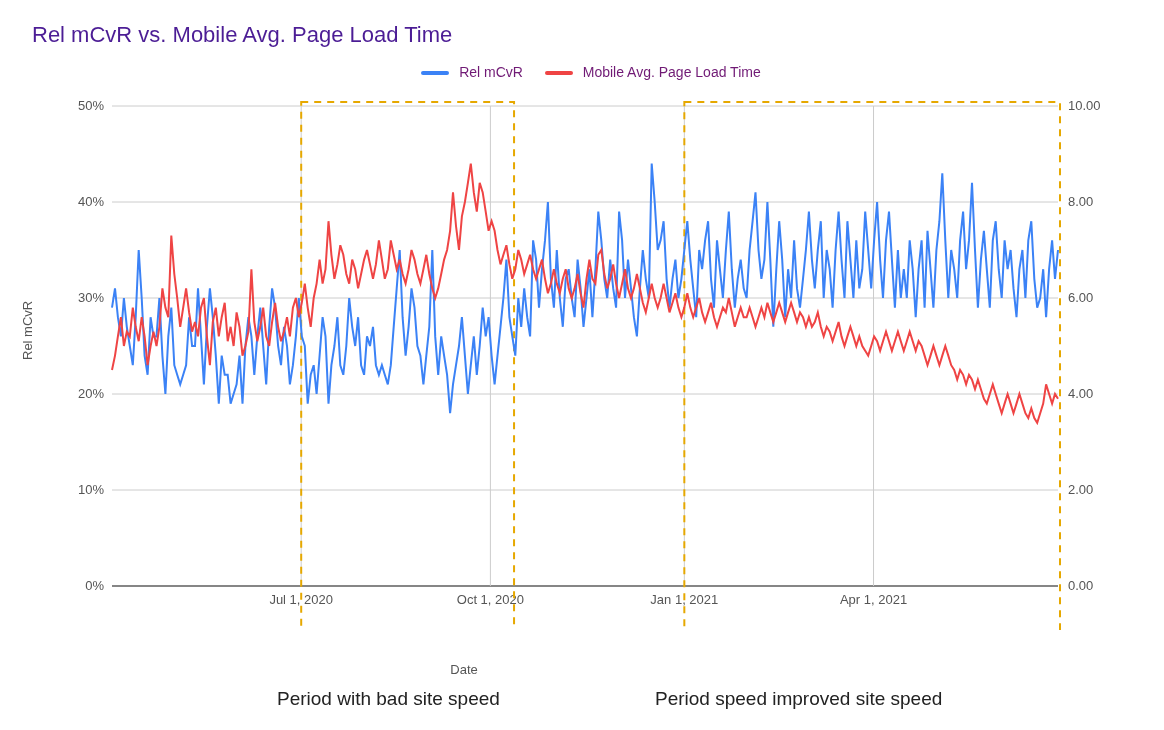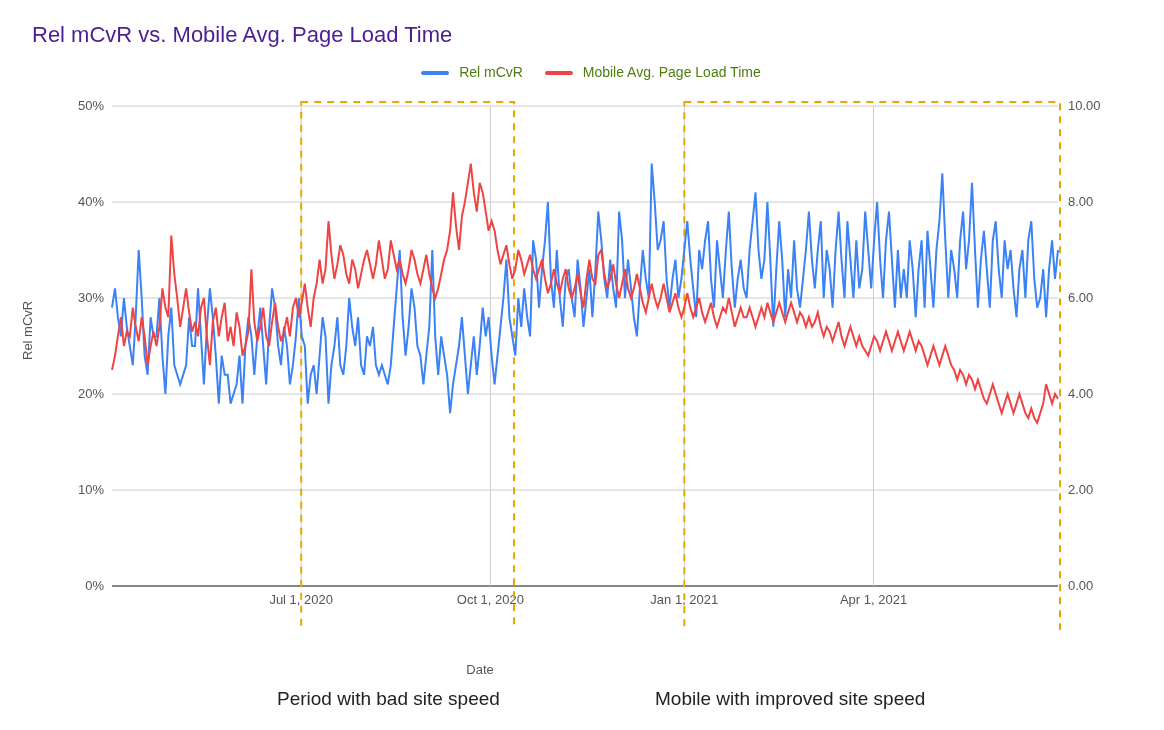--- a/index.html
+++ b/index.html
@@ -18,21 +18,21 @@
     font-size: 22px;
     color: #4c1d95;
   }
   .legend {
     position: absolute;
     top: 64px;
     left: 0;
     width: 1164px;
     text-align: center;
     font-size: 14px;
-    color: #4d7c0f;
+    color: #701a75;
   }
   .legend .swatch {
     display: inline-block;
     width: 28px;
     height: 4px;
     vertical-align: middle;
     margin: 0 6px 0 18px;
     border-radius: 2px;
   }
   .legend .s-blue { background: #3b82f6; }
@@ -54,21 +54,21 @@
     position: absolute;
     left: 20px;
     top: 360px;
     transform: rotate(-90deg);
     transform-origin: left top;
     font-size: 13px;
     color: #555;
   }
   .x-label {
     position: absolute;
-    left: 16px;
+    left: 0;
     width: 928px;
     top: 662px;
     text-align: center;
     font-size: 13px;
     color: #555;
   }
   .tick-text { font-size: 13px; fill: #555; }
   .grid-line { stroke: #ccc; stroke-width: 1; }
   .axis-line { stroke: #666; stroke-width: 1.5; }
   .series-blue { stroke: #3b82f6; stroke-width: 2; fill: none; }
@@ -142,14 +142,14 @@
       <text x="813.5300000000001" y="504" text-anchor="middle" class="tick-text">Apr 1, 2021</text>
       <rect x="241.20000000000002" y="2" width="212.85" height="530" class="highlight-box"></rect>
       <rect x="624.3299999999999" y="2" width="375.6700000000001" height="530" class="highlight-box"></rect>
       <path d="M52.0 207.6 L55.0 188.4 L57.9 217.2 L60.9 236.4 L63.9 198.0 L66.8 226.8 L69.8 246.0 L72.8 265.2 L75.7 217.2 L78.7 150.0 L81.7 198.0 L84.6 255.6 L87.6 274.8 L90.6 217.2 L93.5 236.4 L96.5 236.4 L99.4 198.0 L102.4 255.6 L105.4 294.0 L108.3 236.4 L111.3 207.6 L114.3 265.2 L117.2 274.8 L120.2 284.4 L123.2 274.8 L126.1 265.2 L129.1 217.2 L132.1 246.0 L135.0 246.0 L138.0 188.4 L141.0 236.4 L143.9 284.4 L146.9 226.8 L149.9 188.4 L152.8 217.2 L155.8 255.6 L158.8 303.6 L161.7 255.6 L164.7 274.8 L167.7 274.8 L170.6 303.6 L173.6 294.0 L176.6 284.4 L179.5 255.6 L182.5 303.6 L185.4 246.0 L188.4 217.2 L191.4 236.4 L194.3 274.8 L197.3 236.4 L200.3 207.6 L203.2 246.0 L206.2 284.4 L209.2 226.8 L212.1 188.4 L215.1 207.6 L218.1 246.0 L221.0 265.2 L224.0 226.8 L227.0 246.0 L229.9 284.4 L232.9 265.2 L235.9 236.4 L238.8 198.0 L241.8 236.4 L244.8 246.0 L247.7 303.6 L250.7 274.8 L253.7 265.2 L256.6 294.0 L259.6 255.6 L262.6 217.2 L265.5 236.4 L268.5 303.6 L271.4 265.2 L274.4 246.0 L277.4 217.2 L280.3 265.2 L283.3 274.8 L286.3 246.0 L289.2 198.0 L292.2 226.8 L295.2 246.0 L298.1 217.2 L301.1 265.2 L304.1 274.8 L307.0 236.4 L310.0 246.0 L313.0 226.8 L315.9 265.2 L318.9 274.8 L321.9 265.2 L324.8 274.8 L327.8 284.4 L330.8 265.2 L333.7 226.8 L336.7 188.4 L339.7 150.0 L342.6 217.2 L345.6 255.6 L348.6 226.8 L351.5 188.4 L354.5 207.6 L357.4 246.0 L360.4 255.6 L363.4 284.4 L366.3 255.6 L369.3 226.8 L372.3 150.0 L375.2 236.4 L378.2 274.8 L381.2 236.4 L384.1 255.6 L387.1 274.8 L390.1 313.2 L393.0 284.4 L396.0 265.2 L399.0 246.0 L401.9 217.2 L404.9 255.6 L407.9 294.0 L410.8 265.2 L413.8 236.4 L416.8 274.8 L419.7 246.0 L422.7 207.6 L425.7 236.4 L428.6 217.2 L431.6 255.6 L434.6 284.4 L437.5 255.6 L440.5 226.8 L443.4 198.0 L446.4 159.6 L449.4 217.2 L452.3 236.4 L455.3 255.6 L458.3 198.0 L461.2 226.8 L464.2 188.4 L467.2 217.2 L470.1 236.4 L473.1 140.4 L476.1 159.6 L479.0 207.6 L482.0 169.2 L485.0 140.4 L487.9 102.0 L490.9 178.8 L493.9 207.6 L496.8 150.0 L499.8 198.0 L502.8 226.8 L505.7 178.8 L508.7 169.2 L511.7 198.0 L514.6 217.2 L517.6 159.6 L520.6 188.4 L523.5 226.8 L526.5 198.0 L529.4 169.2 L532.4 217.2 L535.4 169.2 L538.3 111.6 L541.3 140.4 L544.3 178.8 L547.2 198.0 L550.2 159.6 L553.2 188.4 L556.1 207.6 L559.1 111.6 L562.1 140.4 L565.0 198.0 L568.0 159.6 L571.0 188.4 L573.9 217.2 L576.9 236.4 L579.9 188.4 L582.8 150.0 L585.8 178.8 L588.8 198.0 L591.7 63.6 L594.7 102.0 L597.7 150.0 L600.6 140.4 L603.6 121.2 L606.6 178.8 L609.5 207.6 L612.5 178.8 L615.4 159.6 L618.4 198.0 L621.4 178.8 L624.3 150.0 L627.3 121.2 L630.3 159.6 L633.2 188.4 L636.2 217.2 L639.2 150.0 L642.1 169.2 L645.1 140.4 L648.1 121.2 L651.0 178.8 L654.0 207.6 L657.0 140.4 L659.9 169.2 L662.9 198.0 L665.9 150.0 L668.8 111.6 L671.8 169.2 L674.8 207.6 L677.7 178.8 L680.7 159.6 L683.7 188.4 L686.6 198.0 L689.6 150.0 L692.6 121.2 L695.5 92.4 L698.5 150.0 L701.4 178.8 L704.4 159.6 L707.4 102.0 L710.3 159.6 L713.3 226.8 L716.3 169.2 L719.2 121.2 L722.2 159.6 L725.2 217.2 L728.1 169.2 L731.1 198.0 L734.1 140.4 L737.0 188.4 L740.0 207.6 L743.0 178.8 L745.9 150.0 L748.9 111.6 L751.9 159.6 L754.8 188.4 L757.8 150.0 L760.8 121.2 L763.7 198.0 L766.7 150.0 L769.7 169.2 L772.6 207.6 L775.6 150.0 L778.6 111.6 L781.5 159.6 L784.5 198.0 L787.4 121.2 L790.4 159.6 L793.4 198.0 L796.3 140.4 L799.3 188.4 L802.3 169.2 L805.2 111.6 L808.2 150.0 L811.2 188.4 L814.1 140.4 L817.1 102.0 L820.1 159.6 L823.0 198.0 L826.0 140.4 L829.0 111.6 L831.9 159.6 L834.9 207.6 L837.9 150.0 L840.8 198.0 L843.8 169.2 L846.8 198.0 L849.7 140.4 L852.7 169.2 L855.7 217.2 L858.6 169.2 L861.6 140.4 L864.6 207.6 L867.5 130.8 L870.5 169.2 L873.4 207.6 L876.4 150.0 L879.4 121.2 L882.3 73.2 L885.3 140.4 L888.3 198.0 L891.2 150.0 L894.2 169.2 L897.2 198.0 L900.1 140.4 L903.1 111.6 L906.1 169.2 L909.0 140.4 L912.0 82.8 L915.0 150.0 L917.9 207.6 L920.9 159.6 L923.9 130.8 L926.8 169.2 L929.8 207.6 L932.8 140.4 L935.7 121.2 L938.7 169.2 L941.7 198.0 L944.6 140.4 L947.6 169.2 L950.6 150.0 L953.5 188.4 L956.5 217.2 L959.4 169.2 L962.4 150.0 L965.4 198.0 L968.3 140.4 L971.3 121.2 L974.3 178.8 L977.2 207.6 L980.2 198.0 L983.2 169.2 L986.1 217.2 L989.1 169.2 L992.1 140.4 L995.0 178.8 L998.0 150.0 " class="series-blue"></path>
       <path d="M52.0 270.0 L55.0 255.6 L57.9 236.4 L60.9 217.2 L63.9 246.0 L66.8 231.6 L69.8 236.4 L72.8 207.6 L75.7 226.8 L78.7 241.2 L81.7 217.2 L84.6 236.4 L87.6 265.2 L90.6 246.0 L93.5 231.6 L96.5 246.0 L99.4 226.8 L102.4 188.4 L105.4 207.6 L108.3 217.2 L111.3 135.6 L114.3 174.0 L117.2 198.0 L120.2 226.8 L123.2 207.6 L126.1 188.4 L129.1 212.4 L132.1 231.6 L135.0 222.0 L138.0 236.4 L141.0 207.6 L143.9 198.0 L146.9 236.4 L149.9 265.2 L152.8 222.0 L155.8 207.6 L158.8 236.4 L161.7 217.2 L164.7 202.8 L167.7 241.2 L170.6 226.8 L173.6 246.0 L176.6 212.4 L179.5 226.8 L182.5 255.6 L185.4 246.0 L188.4 231.6 L191.4 169.2 L194.3 222.0 L197.3 241.2 L200.3 226.8 L203.2 207.6 L206.2 236.4 L209.2 246.0 L212.1 222.0 L215.1 202.8 L218.1 226.8 L221.0 241.2 L224.0 231.6 L227.0 217.2 L229.9 236.4 L232.9 207.6 L235.9 198.0 L238.8 217.2 L241.8 202.8 L244.8 183.6 L247.7 207.6 L250.7 226.8 L253.7 198.0 L256.6 183.6 L259.6 159.6 L262.6 183.6 L265.5 169.2 L268.5 121.2 L271.4 154.8 L274.4 178.8 L277.4 164.4 L280.3 145.2 L283.3 154.8 L286.3 174.0 L289.2 183.6 L292.2 159.6 L295.2 169.2 L298.1 188.4 L301.1 174.0 L304.1 159.6 L307.0 150.0 L310.0 164.4 L313.0 178.8 L315.9 164.4 L318.9 140.4 L321.9 159.6 L324.8 178.8 L327.8 169.2 L330.8 140.4 L333.7 154.8 L336.7 169.2 L339.7 159.6 L342.6 174.0 L345.6 183.6 L348.6 169.2 L351.5 150.0 L354.5 159.6 L357.4 174.0 L360.4 183.6 L363.4 169.2 L366.3 154.8 L369.3 174.0 L372.3 188.4 L375.2 198.0 L378.2 188.4 L381.2 174.0 L384.1 159.6 L387.1 150.0 L390.1 130.8 L393.0 92.4 L396.0 126.0 L399.0 150.0 L401.9 116.4 L404.9 102.0 L407.9 82.8 L410.8 63.6 L413.8 92.4 L416.8 111.6 L419.7 82.8 L422.7 92.4 L425.7 111.6 L428.6 130.8 L431.6 121.2 L434.6 130.8 L437.5 150.0 L440.5 164.4 L443.4 154.8 L446.4 145.2 L449.4 164.4 L452.3 178.8 L455.3 169.2 L458.3 150.0 L461.2 159.6 L464.2 174.0 L467.2 164.4 L470.1 154.8 L473.1 169.2 L476.1 178.8 L479.0 169.2 L482.0 159.6 L485.0 178.8 L487.9 193.2 L490.9 183.6 L493.9 169.2 L496.8 183.6 L499.8 193.2 L502.8 178.8 L505.7 169.2 L508.7 188.4 L511.7 198.0 L514.6 188.4 L517.6 174.0 L520.6 193.2 L523.5 207.6 L526.5 178.8 L529.4 159.6 L532.4 178.8 L535.4 183.6 L538.3 154.8 L541.3 150.0 L544.3 174.0 L547.2 188.4 L550.2 178.8 L553.2 164.4 L556.1 183.6 L559.1 198.0 L562.1 183.6 L565.0 169.2 L568.0 188.4 L571.0 198.0 L573.9 188.4 L576.9 174.0 L579.9 188.4 L582.8 202.8 L585.8 212.4 L588.8 198.0 L591.7 183.6 L594.7 198.0 L597.7 207.6 L600.6 198.0 L603.6 183.6 L606.6 198.0 L609.5 212.4 L612.5 202.8 L615.4 193.2 L618.4 207.6 L621.4 217.2 L624.3 207.6 L627.3 193.2 L630.3 207.6 L633.2 217.2 L636.2 207.6 L639.2 198.0 L642.1 212.4 L645.1 222.0 L648.1 212.4 L651.0 202.8 L654.0 217.2 L657.0 226.8 L659.9 217.2 L662.9 207.6 L665.9 212.4 L668.8 198.0 L671.8 212.4 L674.8 226.8 L677.7 217.2 L680.7 207.6 L683.7 217.2 L686.6 217.2 L689.6 207.6 L692.6 217.2 L695.5 226.8 L698.5 217.2 L701.4 207.6 L704.4 217.2 L707.4 202.8 L710.3 212.4 L713.3 222.0 L716.3 212.4 L719.2 202.8 L722.2 212.4 L725.2 222.0 L728.1 212.4 L731.1 202.8 L734.1 212.4 L737.0 222.0 L740.0 212.4 L743.0 217.2 L745.9 226.8 L748.9 217.2 L751.9 226.8 L754.8 222.0 L757.8 212.4 L760.8 226.8 L763.7 236.4 L766.7 226.8 L769.7 231.6 L772.6 241.2 L775.6 231.6 L778.6 222.0 L781.5 236.4 L784.5 246.0 L787.4 236.4 L790.4 226.8 L793.4 236.4 L796.3 246.0 L799.3 236.4 L802.3 246.0 L805.2 250.8 L808.2 255.6 L811.2 246.0 L814.1 236.4 L817.1 241.2 L820.1 250.8 L823.0 241.2 L826.0 231.6 L829.0 241.2 L831.9 250.8 L834.9 241.2 L837.9 231.6 L840.8 241.2 L843.8 250.8 L846.8 241.2 L849.7 231.6 L852.7 241.2 L855.7 250.8 L858.6 241.2 L861.6 246.0 L864.6 255.6 L867.5 265.2 L870.5 255.6 L873.4 246.0 L876.4 255.6 L879.4 265.2 L882.3 255.6 L885.3 246.0 L888.3 255.6 L891.2 265.2 L894.2 270.0 L897.2 279.6 L900.1 270.0 L903.1 274.8 L906.1 284.4 L909.0 274.8 L912.0 279.6 L915.0 289.2 L917.9 279.6 L920.9 289.2 L923.9 298.8 L926.8 303.6 L929.8 294.0 L932.8 284.4 L935.7 294.0 L938.7 303.6 L941.7 313.2 L944.6 303.6 L947.6 294.0 L950.6 303.6 L953.5 313.2 L956.5 303.6 L959.4 294.0 L962.4 303.6 L965.4 313.2 L968.3 318.0 L971.3 308.4 L974.3 318.0 L977.2 322.8 L980.2 313.2 L983.2 303.6 L986.1 284.4 L989.1 294.0 L992.1 303.6 L995.0 294.0 L998.0 298.8 " class="series-red"></path>
     </svg>
 </div>
 
 <div class="annotations">
   <div class="annot-left">Period with bad site speed</div>
-  <div class="annot-right">Mobile with improved site speed</div>
+  <div class="annot-right">Period speed improved site speed</div>
 </div>
 
 </body></html>

